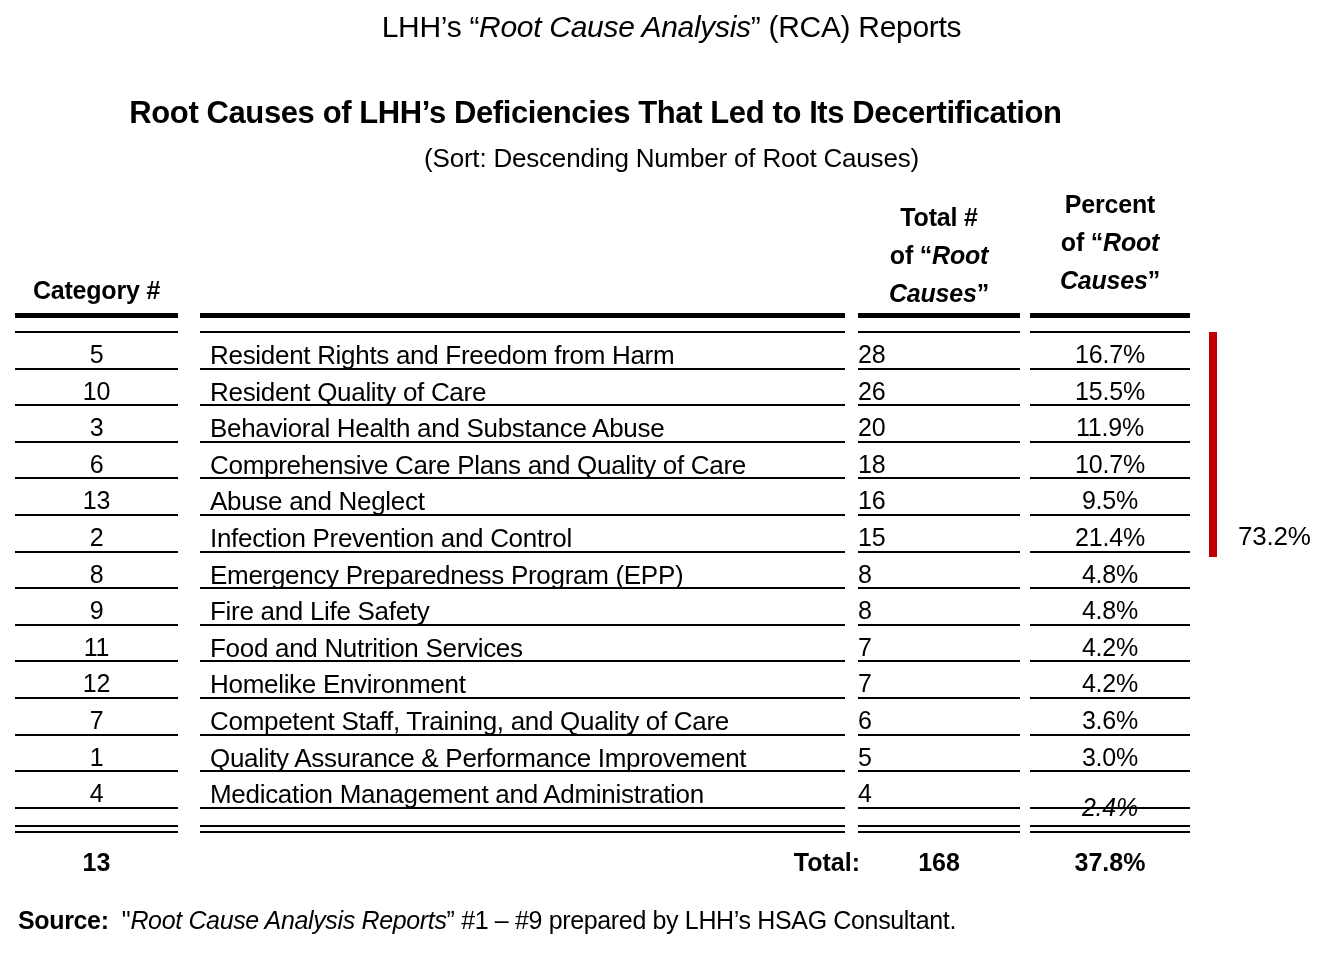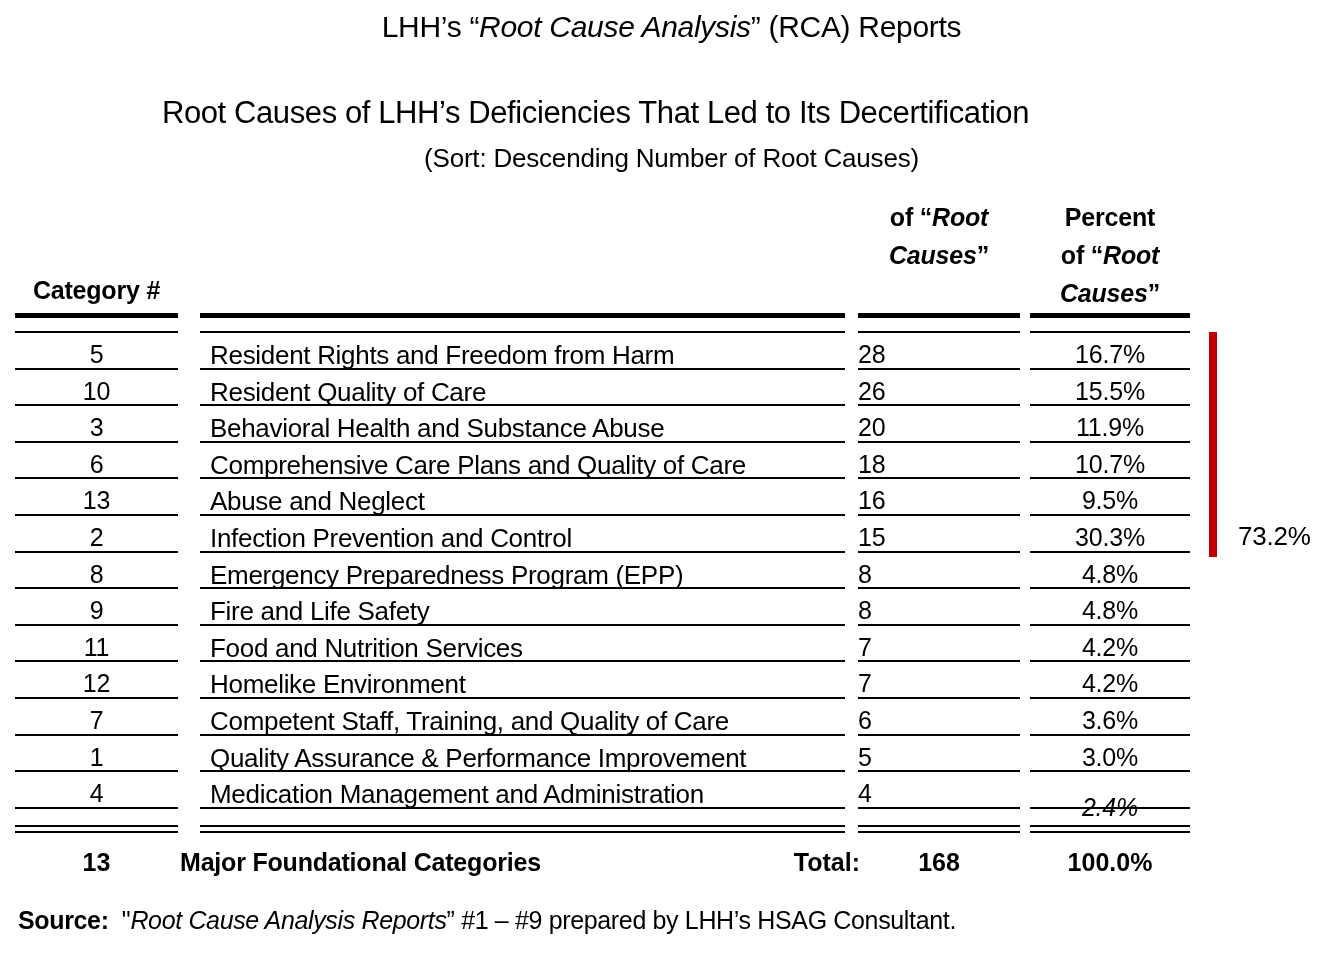--- a/index.html
+++ b/index.html
@@ -23,21 +23,21 @@
     font-size: 30px;
     font-weight: normal;
     letter-spacing: -0.3px;
     white-space: nowrap;
   }
   .title-sub {
     position: absolute;
     top: 95px; left: 0; width: 1191px;
     text-align: center;
     font-size: 31px;
-    font-weight: normal;
+    font-weight: bold;
     letter-spacing: -0.4px;
     white-space: nowrap;
   }
   .title-sort {
     position: absolute;
     top: 143px; left: 0; width: 1343px;
     text-align: center;
     font-size: 26px;
     font-weight: normal;
     letter-spacing: -0.2px;
@@ -72,21 +72,21 @@
     position: absolute;
     left: 210px; width: 645px;
     top: 276px;
     text-align: left;
     font-size: 25px;
     font-weight: bold;
     letter-spacing: -0.2px;
     white-space: nowrap;
   }
   .hdr-tot { left: 858px; width: 162px; top: 198px; }
-  .hdr-pct { left: 1030px; width: 160px; top: 198px; }
+  .hdr-pct { left: 1030px; width: 160px; top: 185px; }
 
   
   .rule {
     position: absolute;
     background: #000000;
   }
 
   
   .r-num {
     position: absolute;
@@ -202,20 +202,21 @@
 
 <div class="title-sub">Root Causes of LHH’s Deficiencies That Led to Its Decertification</div>
 <div class="title-sort">(Sort:  Descending Number of Root Causes)</div>
 
 <div class="tbl">
 
   <div class="hdr-cat">Category #</div>
 
 
   <div class="hdr-stack hdr-tot">
+    <div>Total #</div>
     <div><span>of “</span><span class="it">Root</span></div>
     <div><span class="it">Causes</span><span>”</span></div>
   </div>
 
   <div class="hdr-stack hdr-pct">
     <div>Percent</div>
     <div><span>of “</span><span class="it">Root</span></div>
     <div><span class="it">Causes</span><span>”</span></div>
   </div>
 
@@ -317,21 +318,21 @@
       <div style="position: absolute; left: 0px; top: 0px; width: 1343px; height: 0px;">
         <div class="r-num" style="top: 486.4px;">13</div>
         <div class="r-label" style="top: 486.4px;">Abuse and Neglect</div>
         <div class="r-total" style="top: 486.4px;">16</div>
         <div class="r-pct" style="top: 486.4px;">9.5%</div>
       </div>
       <div style="position: absolute; left: 0px; top: 0px; width: 1343px; height: 0px;">
         <div class="r-num" style="top: 523px;">2</div>
         <div class="r-label" style="top: 523px;">Infection Prevention and Control</div>
         <div class="r-total" style="top: 523px;">15</div>
-        <div class="r-pct" style="top: 523px;">30.3%</div>
+        <div class="r-pct" style="top: 523px;">21.4%</div>
       </div>
       <div style="position: absolute; left: 0px; top: 0px; width: 1343px; height: 0px;">
         <div class="r-num" style="top: 559.6px;">8</div>
         <div class="r-label" style="top: 559.6px;">Emergency Preparedness Program (EPP)</div>
         <div class="r-total" style="top: 559.6px;">8</div>
         <div class="r-pct" style="top: 559.6px;">4.8%</div>
       </div>
       <div style="position: absolute; left: 0px; top: 0px; width: 1343px; height: 0px;">
         <div class="r-num" style="top: 596.2px;">9</div>
         <div class="r-label" style="top: 596.2px;">Fire and Life Safety</div>
@@ -364,24 +365,23 @@
       </div>
       <div style="position: absolute; left: 0px; top: 0px; width: 1343px; height: 0px;">
         <div class="r-num" style="top: 779.2px;">4</div>
         <div class="r-label" style="top: 779.2px;">Medication Management and Administration</div>
         <div class="r-total" style="top: 779.2px;">4</div>
         <div class="r-pct" style="top: 793px; font-style: italic;">2.4%</div>
       </div>
     </div>
 
   <div class="f-num" style="top: 848px;">13</div>
-  <div class="f-label" style="top: 848px;">Major Foundational Categories</div>
   <div class="f-totlabel" style="top: 848px;">Total:</div>
   <div class="f-total" style="top: 848px;">168</div>
-  <div class="f-pct" style="top: 848px;">100.0%</div>
+  <div class="f-pct" style="top: 848px;">37.8%</div>
 </div>
 
 <div class="red-bar"></div>
 <div class="red-callout">73.2%</div>
 
 <div class="source">
   <b>Source:</b><span>&nbsp; </span><span>"</span><span class="it">Root Cause Analysis Reports</span><span>”</span><span> #1 – #9  prepared by LHH’s HSAG Consultant.</span>
 </div>
 
 </body></html>

